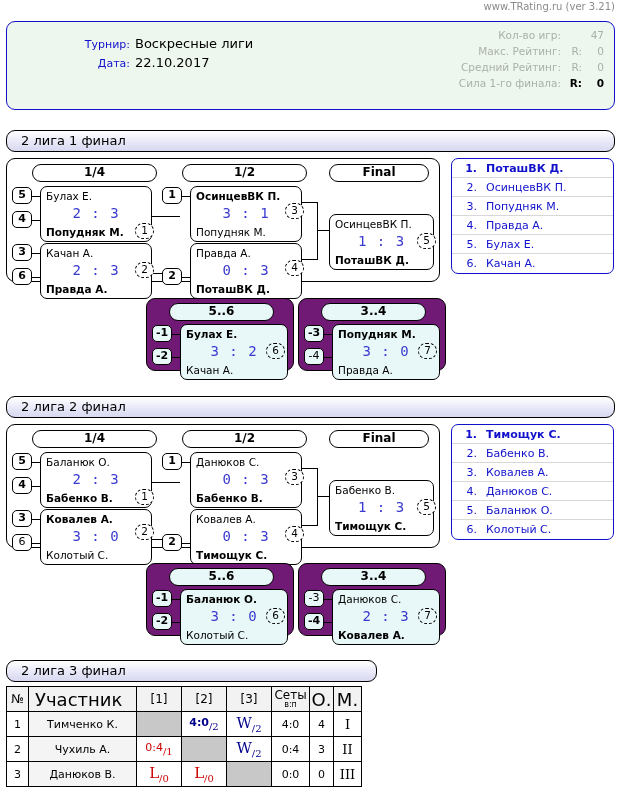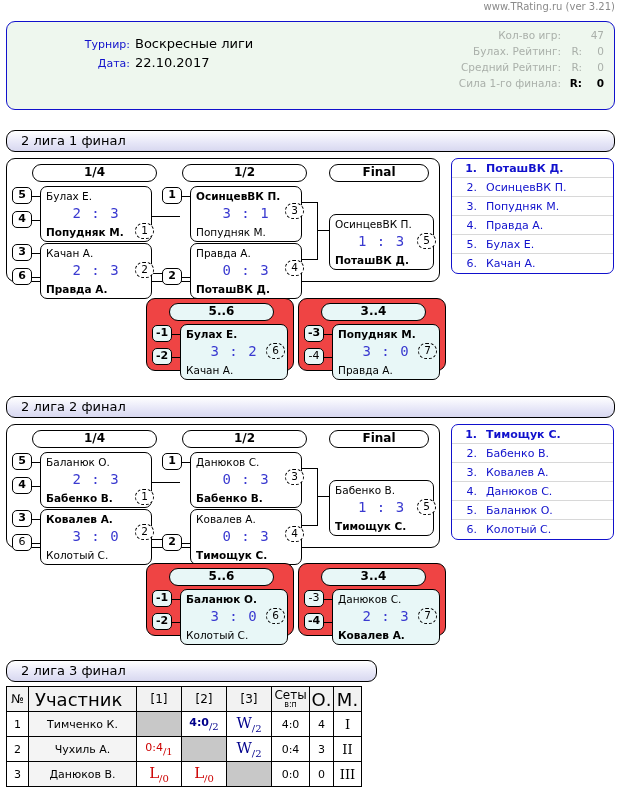--- a/index.html
+++ b/index.html
@@ -55,21 +55,21 @@
     padding-left: 14px; line-height: 20px;
   }
 
   
   .bracket-box {
     position: absolute;
     border: 1.5px solid #000; border-radius: 9px;
     background: #ffffff;
   }
   .bracket-box.tinted {
-    background: #ef4444;
+    background: #701a75;
   }
 
   
   .round-pill {
     position: absolute; height: 18px;
     border: 1.5px solid #000; border-radius: 9px;
     background: #ffffff;
     font-size: 12px; font-weight: bold; color: #000;
     text-align: center; line-height: 15px;
   }
@@ -188,21 +188,21 @@
       </div>
     </div>
 
     <div class="info-right">
       <div class="stat-row">
         <span class="stat-label">Кол-во игр:</span>
         <span class="stat-r"></span>
         <span class="stat-val">47</span>
       </div>
       <div class="stat-row">
-        <span class="stat-label">Булах. Рейтинг:</span>
+        <span class="stat-label">Макс. Рейтинг:</span>
         <span class="stat-r">R:</span>
         <span class="stat-val">0</span>
       </div>
       <div class="stat-row">
         <span class="stat-label">Средний Рейтинг:</span>
         <span class="stat-r">R:</span>
         <span class="stat-val">0</span>
       </div>
       <div class="stat-row strong">
         <span class="stat-label">Сила 1-го финала:</span>

